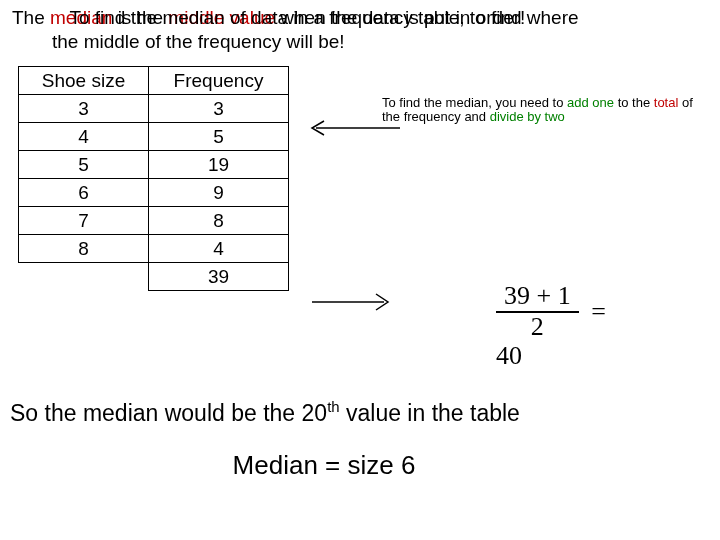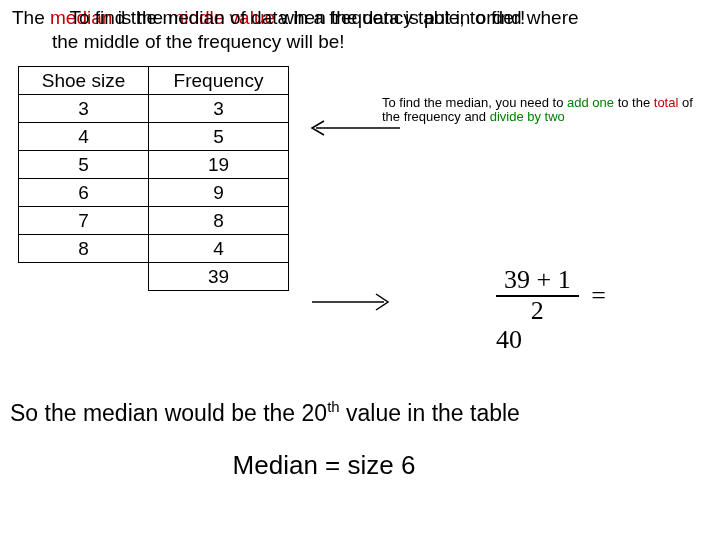--- a/index.html
+++ b/index.html
@@ -83,21 +83,21 @@
   .arrow1 svg { width: 100%; height: 100%; }
 
   .explain {
     margin-top: 28px;
     font-size: 13px;
   }
 
   .formula {
     position: absolute;
     left: 484px;
-    top: 200px;
+    top: 216px;
     font-family: Georgia, "Times New Roman", serif;
     font-size: 26px;
   }
   .formula .frac {
     display: inline-block;
     text-align: center;
     vertical-align: middle;
   }
   .formula .frac .num {
     display: block;

